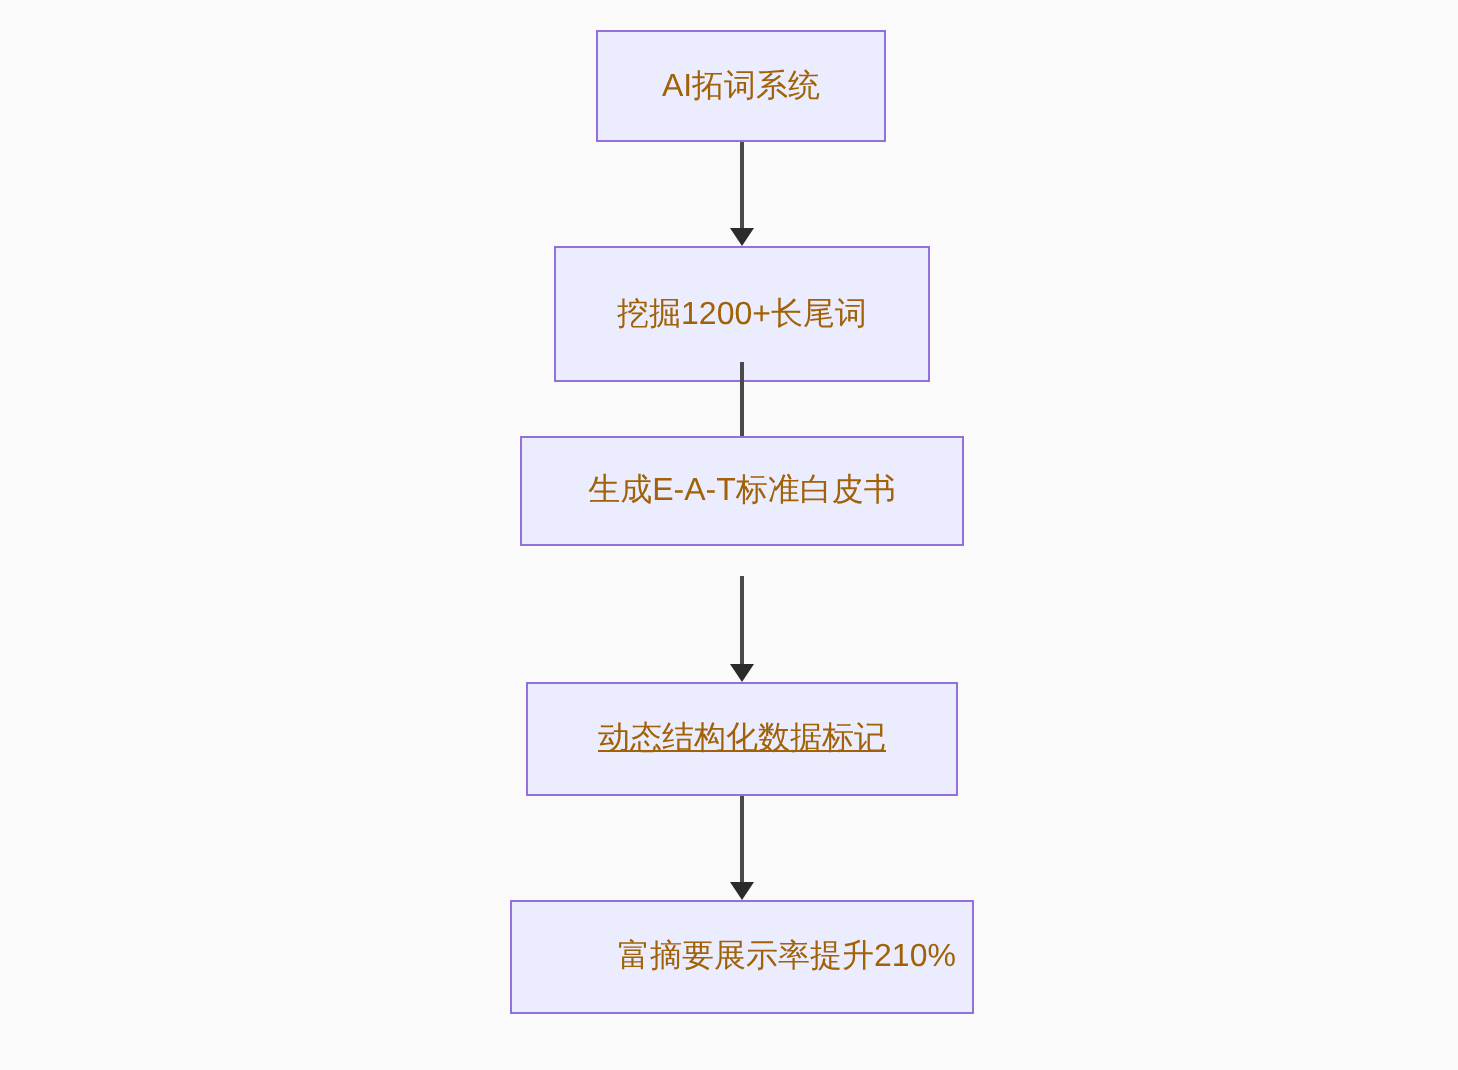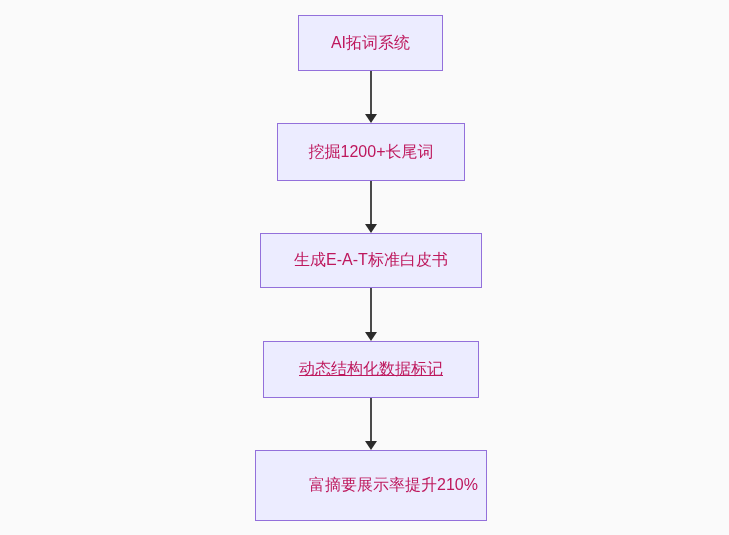--- a/index.html
+++ b/index.html
@@ -17,33 +17,33 @@
     position: relative;
     width: 729px;
     height: 535px;
     background: #fafafa;
   }
   .node {
     position: absolute;
     box-sizing: border-box;
     background: #ECECFF;
     border: 1px solid #9370DB;
-    color: #be185d;
+    color: #a16207;
     font-size: 16px;
     display: flex;
     align-items: center;
     justify-content: center;
     text-align: center;
     white-space: nowrap;
   }
   .node-1 { left: 298px; top: 15px;  width: 145px; height: 56px; }
-  .node-2 { left: 277px; top: 123px; width: 188px; height: 58px; }
-  .node-3 { left: 260px; top: 233px; width: 222px; height: 55px; text-align: center; }
+  .node-2 { left: 277px; top: 123px; width: 188px; height: 68px; }
+  .node-3 { left: 260px; top: 218px; width: 222px; height: 55px; text-align: center; }
   .node-4 { left: 263px; top: 341px; width: 216px; height: 57px; text-decoration: underline; }
-  .node-5 { left: 255px; top: 450px; width: 232px; height: 71px; padding-left: 45px; }
+  .node-5 { left: 255px; top: 450px; width: 232px; height: 57px; padding-left: 45px; }
   .edge {
     position: absolute;
     left: 364px; 
     width: 14px;
     height: 52px;
   }
   .edge-1 { top: 71px; }
   .edge-2 { top: 181px; }
   .edge-3 { top: 288px; height: 53px; }
   .edge-4 { top: 398px; }

